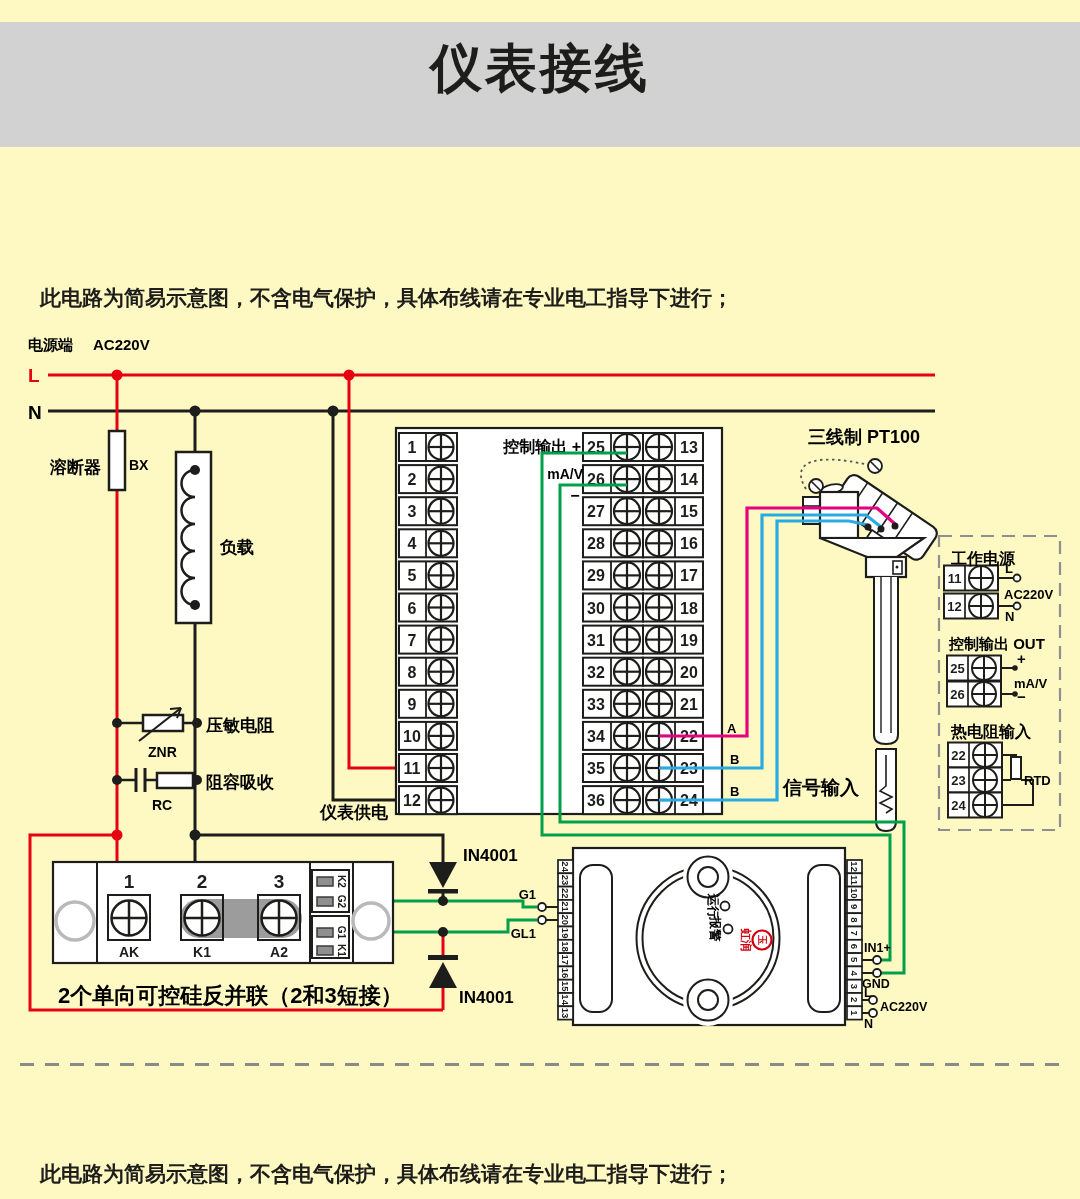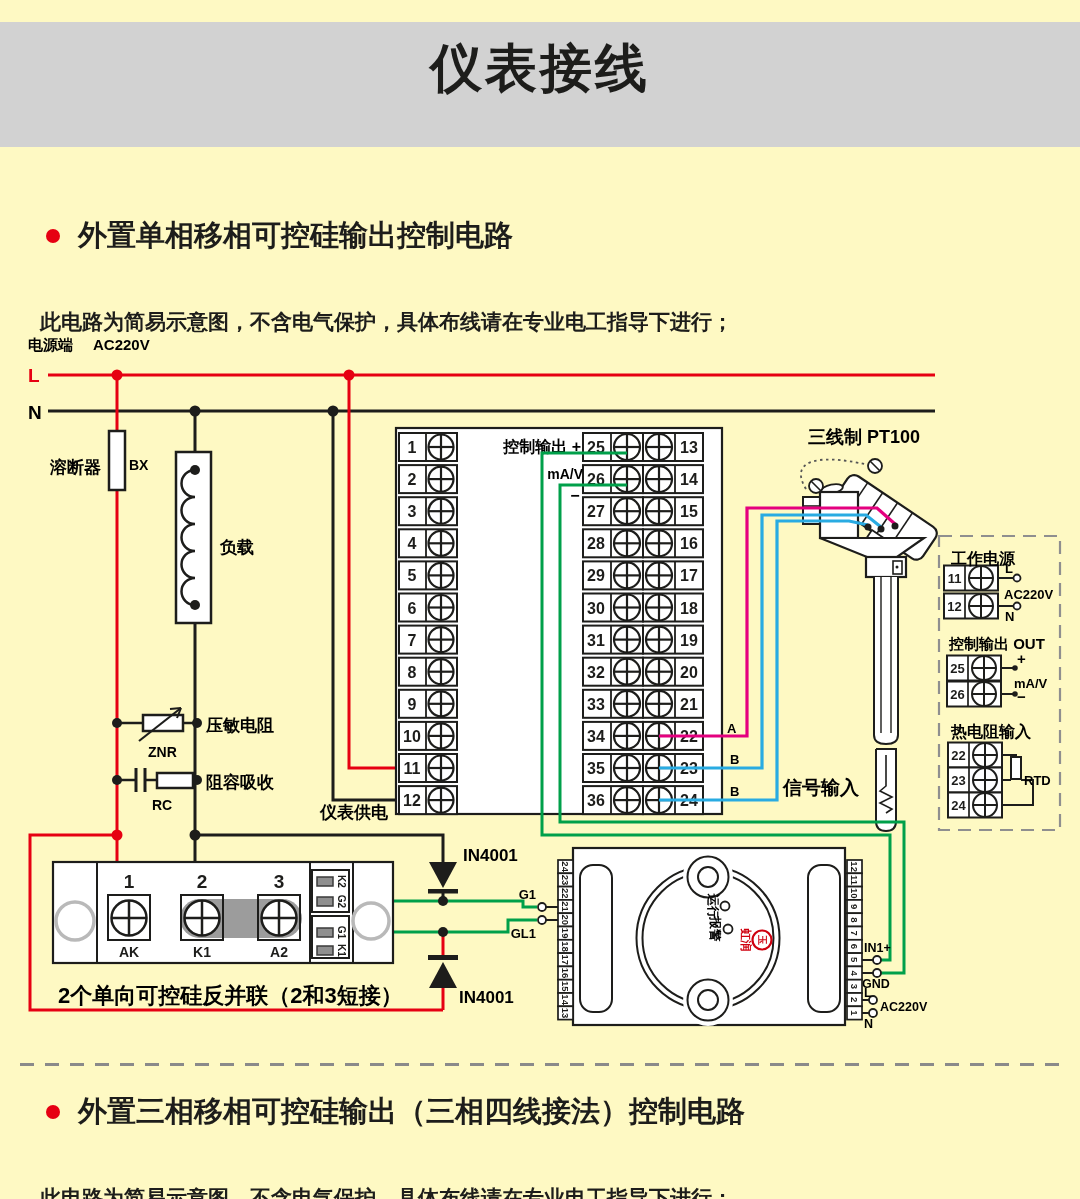--- a/index.html
+++ b/index.html
@@ -3,39 +3,35 @@
 <meta charset="utf-8">
 <style>
   html,body{margin:0;padding:0;background:#fff;}
   .page{position:relative;width:1080px;height:1199px;background:#fef9c3;overflow:hidden;
         font-family:"Liberation Sans","DejaVu Sans",sans-serif;color:#1d1d1b;padding-left:16px;}
   .banner{position:absolute;left:0;top:22px;width:1080px;height:125px;text-align:center;}
   .banner h1{margin:0;padding-top:18px;font-size:52px;font-weight:bold;letter-spacing:3px;line-height:1.1;}
   .banner .sub{margin-top:-6px;font-size:21px;font-weight:normal;letter-spacing:1px;}
   .sec-title{position:absolute;left:46px;display:flex;align-items:center;font-size:29px;font-weight:bold;}
   .sec-title .bullet{width:14px;height:14px;border-radius:50%;margin-right:18px;flex:0 0 auto;}
-  .note{position:absolute;left:40px;font-size:21px;font-weight:bold;margin-top:24px;}
+  .note{position:absolute;left:40px;font-size:21px;font-weight:bold;}
   .divider{position:absolute;left:20px;width:1040px;height:3px;
            background:repeating-linear-gradient(90deg,#8a8a8a 0 14px,transparent 14px 25px);}
   svg{position:absolute;left:0;top:0;}
   text{font-family:"Liberation Sans","DejaVu Sans",sans-serif;}
 </style>
 </head>
 <body>
 
 <div class="page">
 
   <div class="banner" style="background:#d2d2d2">
     <h1>仪表接线</h1>
   </div>
 
-  <div class="sec-title" style="top:216px">
-    <span class="bullet" style="background:#e60012"></span>
-    <span>外置单相移相可控硅输出控制电路</span>
-  </div>
   <div class="note" style="top:284px">此电路为简易示意图，不含电气保护，具体布线请在专业电工指导下进行；</div>
 
   <svg id="dwg" width="1080" height="1199" viewBox="0 0 1080 1199">
 
     <g>
       <line x1="48" y1="375" x2="935" y2="375" stroke="#e60012" stroke-width="3"></line>
       <line x1="48" y1="411" x2="935" y2="411" stroke="#1d1d1b" stroke-width="3"></line>
       <path d="M117,375 V909" stroke="#e60012" stroke-width="3" fill="none"></path>
       <path d="M117,835 H30 V1010 H443" stroke="#e60012" stroke-width="3" fill="none"></path>
       <path d="M349,375 V768 H436" stroke="#e60012" stroke-width="3" fill="none"></path>
@@ -595,19 +591,15 @@
     <text x="1004" y="599" font-size="13" font-weight="bold">AC220V</text>
     <text x="1005" y="621" font-size="13" font-weight="bold">N</text>
     <text x="1017" y="664" font-size="15" font-weight="bold">+</text>
     <text x="1014" y="688" font-size="13" font-weight="bold">mA/V</text>
     <text x="1017" y="702" font-size="15" font-weight="bold">−</text>
     <text x="1024" y="785" font-size="13" font-weight="bold">RTD</text>
   </svg>
 
   <div class="divider" style="top:1063px"></div>
 
-  <div class="sec-title" style="top:1092px">
-    <span class="bullet" style="background:#e60012"></span>
-    <span>外置三相移相可控硅输出（三相四线接法）控制电路</span>
-  </div>
   <div class="note" style="top:1160px">此电路为简易示意图，不含电气保护，具体布线请在专业电工指导下进行；</div>
 
 </div>
 
 </body></html>

